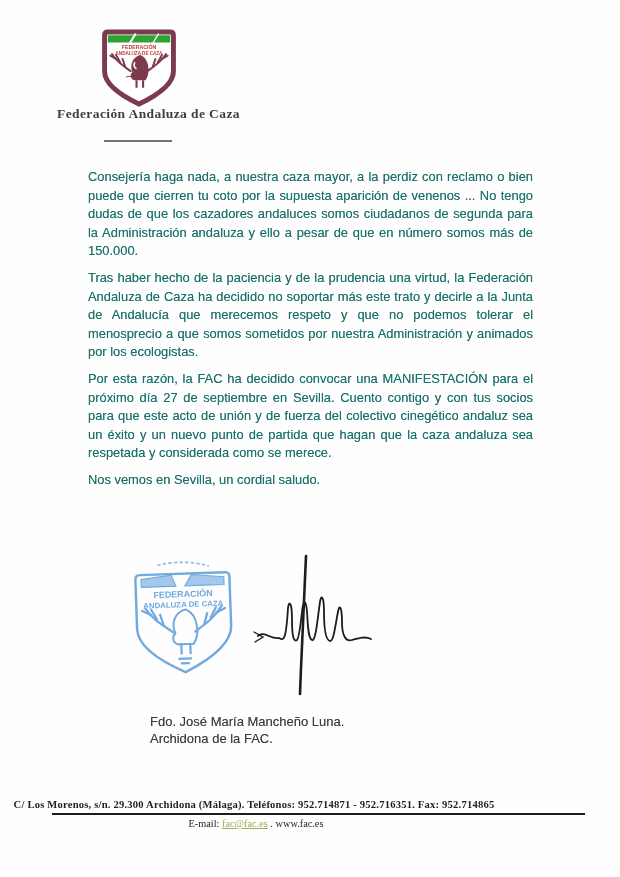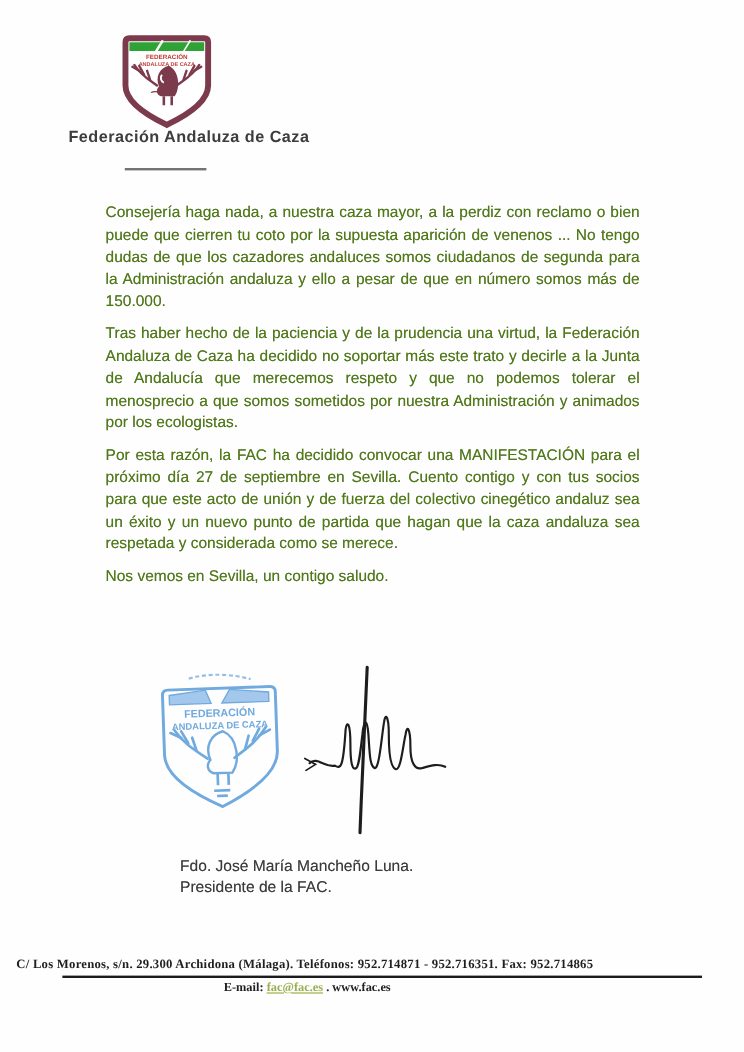--- a/index.html
+++ b/index.html
@@ -7,31 +7,31 @@
     position:relative;
     width:620px;height:877px;
     background:#fefefe;
     overflow:hidden;
     font-family:"Liberation Sans", sans-serif;
   }
   
   .logo{position:absolute;left:98px;top:28px;width:82px;height:80px;}
   .org-name{
     position:absolute;left:57px;top:106px;
-    font-family:Liberation Sans, sans-serif;
+    font-family:Liberation Serif, serif;
     font-weight:bold;font-size:13.5px;letter-spacing:.4px;color:#3d3d3d;
   }
   .header-divider{
     position:absolute;left:104px;top:140px;width:68px;height:2px;
     background:#5a5a5a;opacity:.85;
   }
   
   .letter-body{
     position:absolute;left:88px;top:168px;width:445px;
-    font-size:12.9px;line-height:18.6px;color:#4d7c0f;
+    font-size:12.9px;line-height:18.6px;color:#0f766e;
     text-align:justify;
     text-shadow:0 0 .4px rgba(60,60,60,.55);
   }
   .letter-body p{margin:0 0 8px 0;}
   
   .stamp{
     position:absolute;left:128px;top:560px;width:112px;height:128px;
     transform:rotate(-2deg);opacity:.92;
   }
   .signature{position:absolute;left:250px;top:550px;width:130px;height:150px;}
@@ -44,21 +44,21 @@
   .footer-address{
     position:absolute;left:0;top:799px;width:508px;text-align:center;
     font-family:"Liberation Serif", serif;font-weight:bold;
     font-size:10.6px;color:#1f1f1f;letter-spacing:.2px;
   }
   .footer-rule{
     position:absolute;left:52px;top:813px;width:533px;height:2px;background:#1c1c1c;
   }
   .footer-email{
     position:absolute;left:0;top:818px;width:512px;text-align:center;
-    font-family:"Liberation Serif", serif;font-weight:bold;
+    font-family:"Liberation Serif", serif;font-weight:normal;
     font-size:10.3px;color:#222;
   }
   .email-link{color:#98b04e;text-decoration:underline;cursor:pointer;}
 </style>
 </head>
 <body>
 
 <div class="page">
 
   <div class="logo">
@@ -93,21 +93,21 @@
     </svg>
   </div>
 
   <div class="org-name">Federación Andaluza de Caza</div>
   <div class="header-divider"></div>
 
   <div class="letter-body">
     <p>Consejería haga nada, a nuestra caza mayor, a la perdiz con reclamo o bien puede que cierren tu coto por la supuesta aparición de venenos ... No tengo dudas de que los cazadores andaluces somos ciudadanos de segunda para la Administración andaluza y ello a pesar de que en número somos más de 150.000.</p>
     <p>Tras haber hecho de la paciencia y de la prudencia una virtud, la Federación Andaluza de Caza ha decidido no soportar más este trato y decirle a la Junta de Andalucía que merecemos respeto y que no podemos tolerar el menosprecio a que somos sometidos por nuestra Administración y animados por los ecologistas.</p>
     <p>Por esta razón, la FAC ha decidido convocar una MANIFESTACIÓN para el próximo día 27 de septiembre en Sevilla. Cuento contigo y con tus socios para que este acto de unión y de fuerza del colectivo cinegético andaluz sea un éxito y un nuevo punto de partida que hagan que la caza andaluza sea respetada y considerada como se merece.</p>
-    <p>Nos vemos en Sevilla, un contigo saludo.</p>
+    <p>Nos vemos en Sevilla, un cordial saludo.</p>
   </div>
 
   <div class="stamp">
     <svg viewBox="0 0 100 114" width="112" height="128">
 
       <path d="M28,4 C44,0 62,2 74,6" stroke="#8db9e4" stroke-width="1.6" stroke-dasharray="3,2" fill="none"></path>
 
       <path d="M12,12 H88 Q92,12 92,16 V60 Q92,80 50,100 Q8,80 8,60 V16 Q8,12 12,12 Z" fill="none" stroke="#64a3dc" stroke-width="2.2"></path>
 
       <polygon points="13,16 40,13 44,23 13,23" fill="#9cc4ea" stroke="#64a3dc" stroke-width="1"></polygon>
@@ -141,21 +141,21 @@
                  C42,88 44,92 47,90 C49,88 50,80 52,62 C53,50 56,48 57,62
                  C58,76 58,88 62,90 C66,92 68,64 70,52 C71,44 74,46 74,62
                  C74,80 76,90 80,91 C84,92 86,70 88,62 C89,54 92,56 92,72
                  C92,86 96,92 102,90 C109,88 115,86 121,89" stroke-width="1.8"></path>
       </g>
     </svg>
   </div>
 
   <div class="sig-block">
     <div>Fdo. José María Mancheño Luna.</div>
-    <div>Presidente de la FAC.</div>
+    <div>Archidona de la FAC.</div>
   </div>
 
   <div class="footer-address">C/ Los Morenos, s/n. 29.300 Archidona (Málaga). Teléfonos: 952.714871 - 952.716351. Fax: 952.714865</div>
   <div class="footer-rule"></div>
   <div class="footer-email">
     <span>E-mail:</span>
     <span class="email-link">fac@fac.es</span>
     <span> . </span>
     <span>www.fac.es</span>
   </div>

